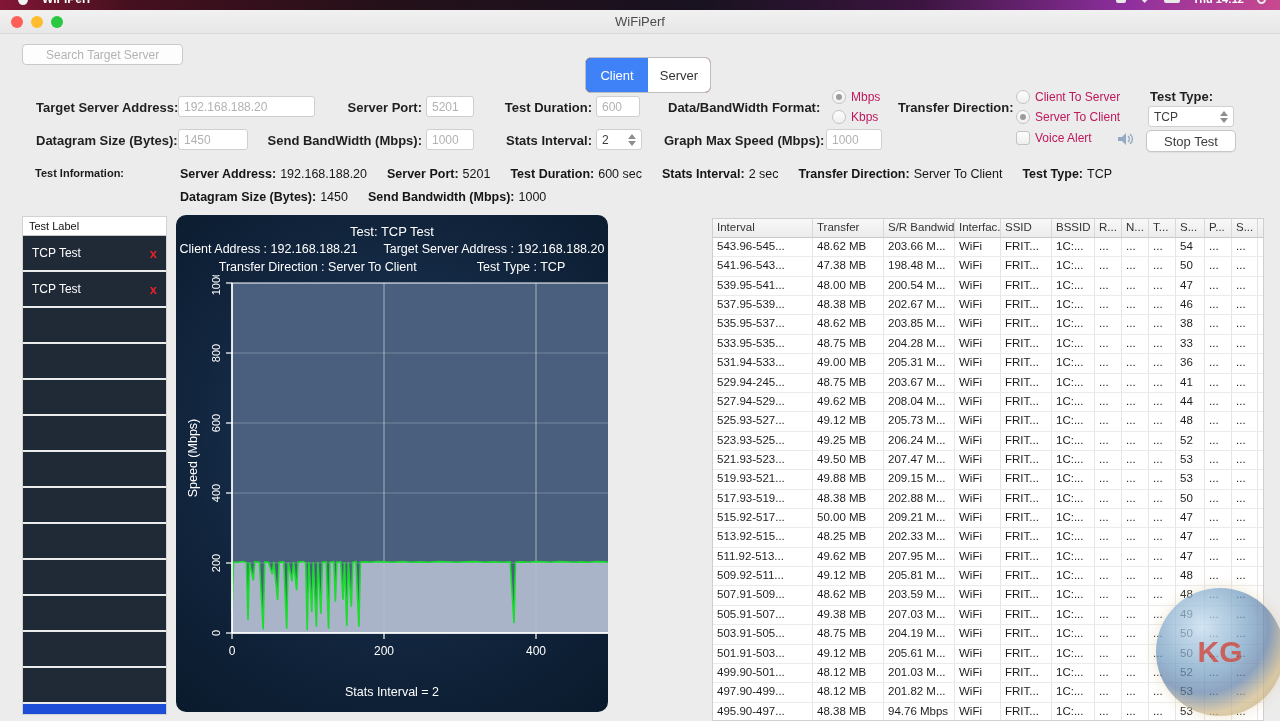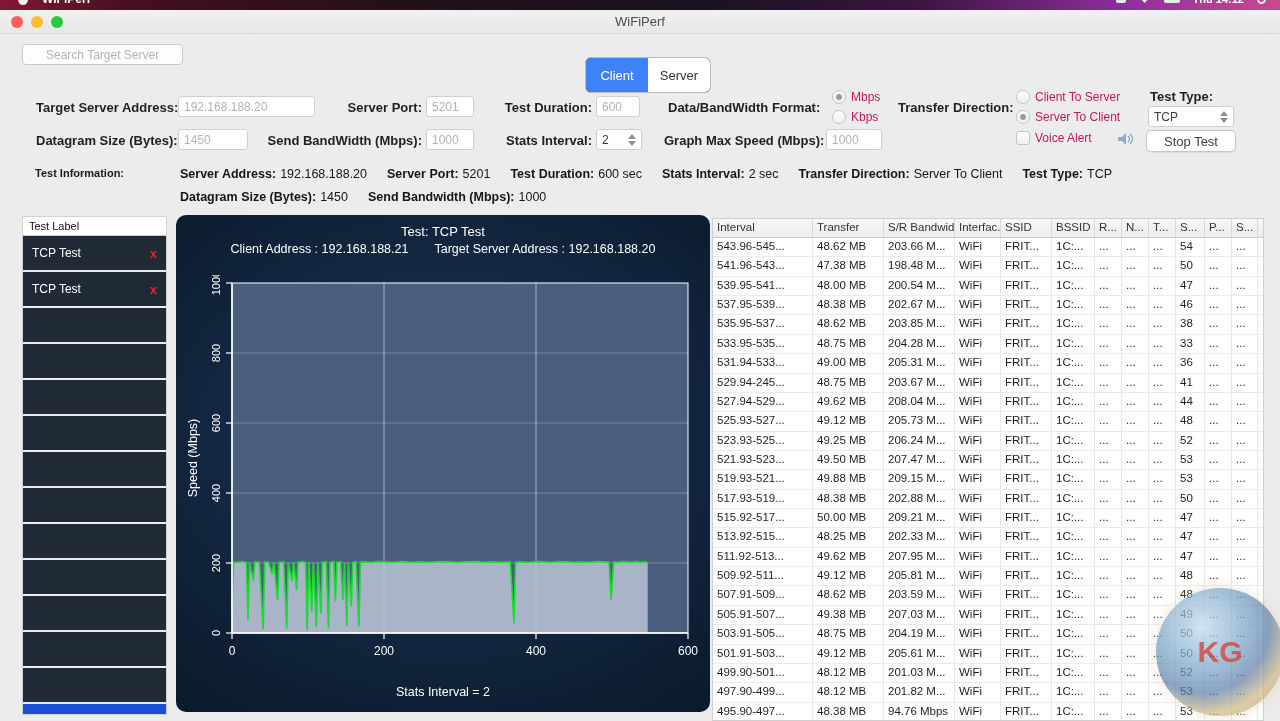--- a/index.html
+++ b/index.html
@@ -67,21 +67,21 @@
   
   .lpanel { position:absolute; left:22px; top:216px; width:145px; height:499px; overflow:hidden;
     border:1px solid #d2d2d2; background:#1d4ed8; }
   .lhead { height:19px; background:#fff; border-bottom:1px solid #c9c9c9; font-size:11px; color:#111;
     padding:3px 6px; }
   .lrow { height:36px; background:var(--listRow,#202936); border-bottom:2px solid #ececec; color:#fff;
     font-size:12px; display:flex; align-items:center; justify-content:space-between; padding:0 9px; }
   .lrow .x { color:var(--xRed,#e82128); font-weight:bold; font-size:13px; }
 
   
-  .gpanel { position:absolute; left:176px; top:215px; width:534px; height:497px; border-radius:10px;
+  .gpanel { position:absolute; left:176px; top:215px; width:432px; height:497px; border-radius:10px;
     background:radial-gradient(ellipse 80% 70% at 50% 45%, #1e3a5f 0%, #11243c 62%, #0a1a2c 100%);
     color:#fff; overflow:hidden; }
   .g-title { position:absolute; top:9px; left:0; right:0; text-align:center; font-size:13px; }
   .g-line2 { position:absolute; top:27px; left:0; right:0; display:flex; justify-content:center; gap:26px; font-size:12.5px; }
   .g-line3 { position:absolute; top:45px; left:0; right:0; display:flex; justify-content:center; gap:60px; font-size:12.5px; }
   .g-svg { position:absolute; left:8px; top:60px; }
   .g-foot1 { position:absolute; top:452px; left:0; right:0; text-align:center; font-size:12.5px; }
   .g-foot2 { position:absolute; top:470px; left:0; right:0; text-align:center; font-size:12.5px; }
 
   
@@ -241,20 +241,24 @@
       <div class="lrow"></div>
       <div class="lrow"></div>
     </div>
 </div>
 
 <div class="gpanel">
   <div class="g-title">Test: TCP Test</div>
   <div class="g-line2">
     <span>Client Address : 192.168.188.21</span>
     <span>Target Server Address : 192.168.188.20</span>
+  </div>
+  <div class="g-line3">
+    <span>Transfer Direction : Server To Client</span>
+    <span>Test Type : TCP</span>
   </div>
   <svg id="graph-svg" class="g-svg" width="516" height="392">
       <rect x="48" y="8" width="456" height="350" fill="#4a5f7e"></rect>
       <line x1="48" y1="288" x2="504" y2="288" stroke="rgba(255,255,255,0.25)" stroke-width="1"></line>
       <line x1="48" y1="218" x2="504" y2="218" stroke="rgba(255,255,255,0.25)" stroke-width="1"></line>
       <line x1="48" y1="148" x2="504" y2="148" stroke="rgba(255,255,255,0.25)" stroke-width="1"></line>
       <line x1="48" y1="78" x2="504" y2="78" stroke="rgba(255,255,255,0.25)" stroke-width="1"></line>
       <line x1="200" y1="8" x2="200" y2="358" stroke="rgba(255,255,255,0.5)" stroke-width="1"></line>
       <line x1="352" y1="8" x2="352" y2="358" stroke="rgba(255,255,255,0.5)" stroke-width="1"></line>
       <polygon points="48.0,337.0 49.5,287.3 54.1,287.3 58.6,286.6 62.4,287.6 64.0,344.7 65.5,287.3 69.3,305.5 70.8,286.9 75.4,287.3 79.2,354.5 80.7,286.9 84.5,287.3 88.3,299.2 89.8,286.9 93.6,324.8 95.1,287.3 99.7,286.9 102.7,353.8 104.2,287.3 108.0,306.2 109.6,286.9 112.6,315.3 114.1,287.3 118.7,286.6 121.7,287.6 123.2,355.2 124.8,286.9 127.8,337.0 129.3,287.3 132.4,351.7 133.9,286.9 136.9,338.8 138.4,287.3 142.2,286.9 144.5,353.8 146.0,287.3 149.8,286.6 151.4,326.5 152.9,287.3 156.7,286.9 159.0,324.8 160.5,287.3 162.8,351.0 164.3,286.9 167.3,331.8 168.8,287.3 171.9,286.6 174.9,351.7 176.4,287.3 181.0,286.9 187.1,287.3 193.2,286.6 200.0,286.9 209.1,287.3 218.2,286.6 227.4,287.3 236.5,286.9 245.6,287.3 254.7,286.6 263.8,286.9 273.0,287.3 282.1,286.9 291.2,286.6 300.3,287.3 309.4,286.9 318.6,287.3 326.2,286.9 330.0,348.2 331.5,287.3 336.8,286.9 344.4,287.3 352.0,286.6 359.6,286.9 367.2,287.3 374.8,286.6 382.4,286.9 390.0,287.3 397.6,286.9 405.2,287.3 412.8,286.6 420.4,286.9 425.0,287.3 427.2,324.8 429.5,286.9 434.1,287.3 438.6,286.6 443.2,286.9 447.8,287.3 452.3,286.6 456.9,287.3 460.7,286.9 463.7,287.6 463.7,358 48,358" fill="#b6c0d4" fill-opacity="0.88"></polygon>

